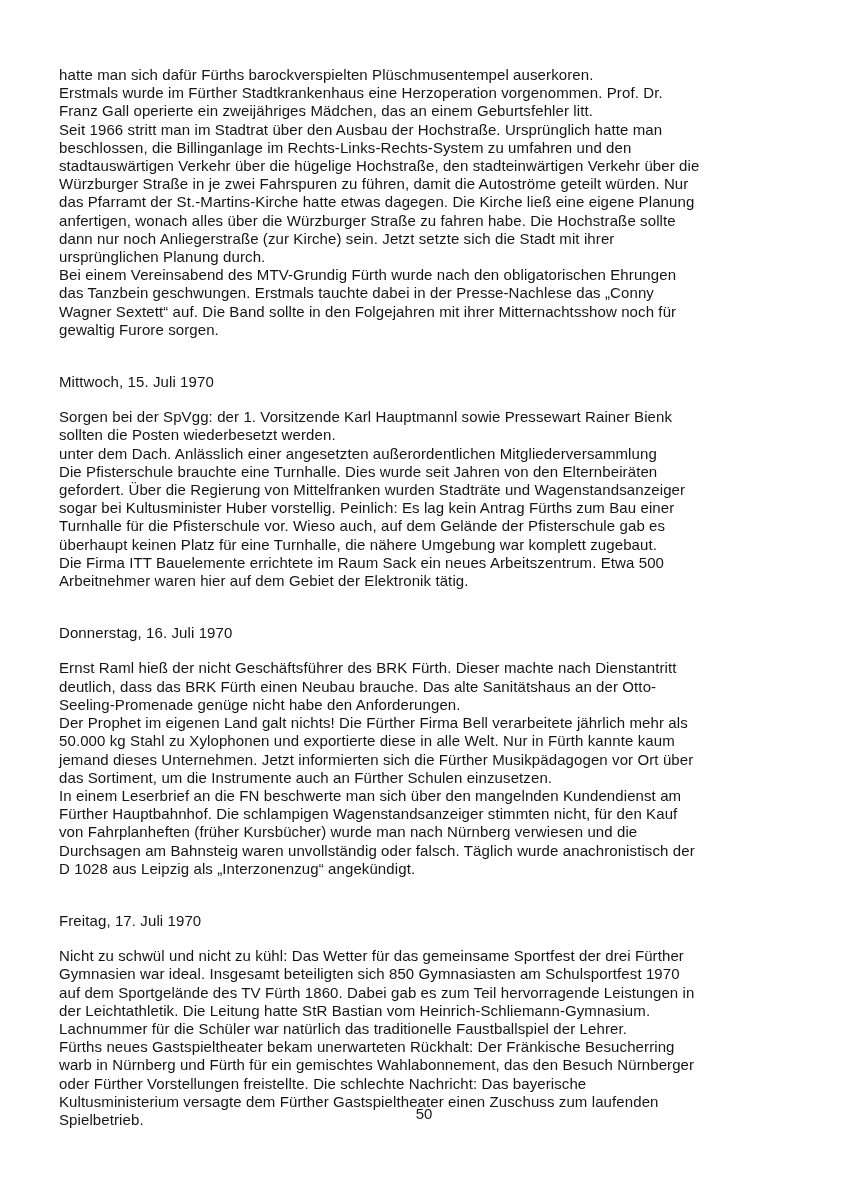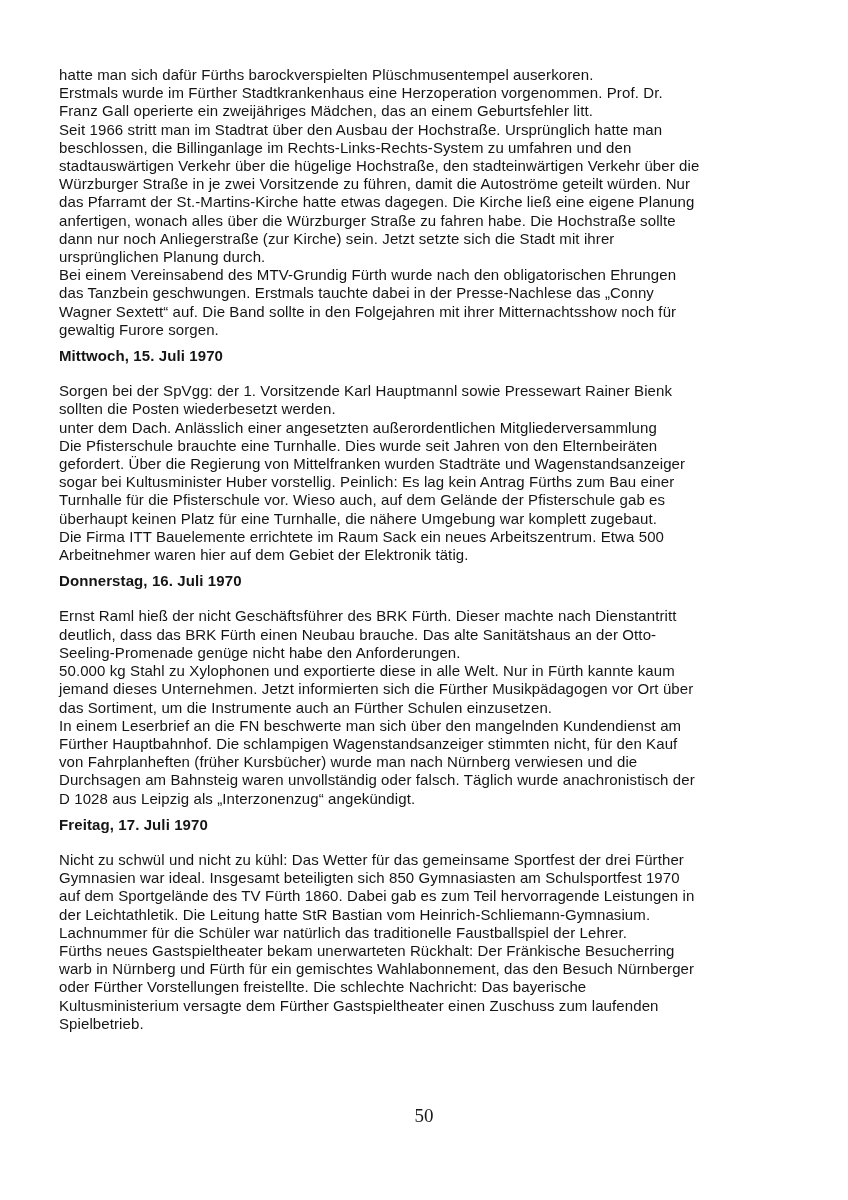--- a/index.html
+++ b/index.html
@@ -21,47 +21,47 @@
     width: 745px;
     font-size: 15px;
     line-height: 18.2px;
     letter-spacing: 0.1px;
   }
   .line {
     white-space: pre;
     min-height: 18.2px;
   }
   .heading {
-    font-weight: bold;
+    font-weight: normal;
     white-space: pre;
-    margin-top: 8px;
+    margin-top: 34px;
     margin-bottom: 17px;
   }
   .page-number {
     position: absolute;
     left: 0; right: 0;
     top: 1105px;
     text-align: center;
-    font-family: Liberation Serif, serif;
-    font-size: 19px;
+    font-family: Liberation Sans, sans-serif;
+    font-size: 15px;
     color: #1a1a1a;
   }
 </style>
 </head>
 <body>
 
 <div class="page">
   <div class="content" id="content">
       <div class="line">hatte man sich dafür Fürths barockverspielten Plüschmusentempel auserkoren.</div>
       <div class="line">Erstmals wurde im Fürther Stadtkrankenhaus eine Herzoperation vorgenommen. Prof. Dr.</div>
       <div class="line">Franz Gall operierte ein zweijähriges Mädchen, das an einem Geburtsfehler litt.</div>
       <div class="line">Seit 1966 stritt man im Stadtrat über den Ausbau der Hochstraße. Ursprünglich hatte man</div>
       <div class="line">beschlossen, die Billinganlage im Rechts-Links-Rechts-System zu umfahren und den</div>
       <div class="line">stadtauswärtigen Verkehr über die hügelige Hochstraße, den stadteinwärtigen Verkehr über die</div>
-      <div class="line">Würzburger Straße in je zwei Vorsitzende zu führen, damit die Autoströme geteilt würden. Nur</div>
+      <div class="line">Würzburger Straße in je zwei Fahrspuren zu führen, damit die Autoströme geteilt würden. Nur</div>
       <div class="line">das Pfarramt der St.-Martins-Kirche hatte etwas dagegen. Die Kirche ließ eine eigene Planung</div>
       <div class="line">anfertigen, wonach alles über die Würzburger Straße zu fahren habe. Die Hochstraße sollte</div>
       <div class="line">dann nur noch Anliegerstraße (zur Kirche) sein. Jetzt setzte sich die Stadt mit ihrer</div>
       <div class="line">ursprünglichen Planung durch.</div>
       <div class="line">Bei einem Vereinsabend des MTV-Grundig Fürth wurde nach den obligatorischen Ehrungen</div>
       <div class="line">das Tanzbein geschwungen. Erstmals tauchte dabei in der Presse-Nachlese das „Conny</div>
       <div class="line">Wagner Sextett“ auf. Die Band sollte in den Folgejahren mit ihrer Mitternachtsshow noch für</div>
       <div class="line">gewaltig Furore sorgen.</div>
       <div class="heading">Mittwoch, 15. Juli 1970</div>
       <div class="line">Sorgen bei der SpVgg: der 1. Vorsitzende Karl Hauptmannl sowie Pressewart Rainer Bienk</div>
@@ -71,20 +71,21 @@
       <div class="line">gefordert. Über die Regierung von Mittelfranken wurden Stadträte und Wagenstandsanzeiger</div>
       <div class="line">sogar bei Kultusminister Huber vorstellig. Peinlich: Es lag kein Antrag Fürths zum Bau einer</div>
       <div class="line">Turnhalle für die Pfisterschule vor. Wieso auch, auf dem Gelände der Pfisterschule gab es</div>
       <div class="line">überhaupt keinen Platz für eine Turnhalle, die nähere Umgebung war komplett zugebaut.</div>
       <div class="line">Die Firma ITT Bauelemente errichtete im Raum Sack ein neues Arbeitszentrum. Etwa 500</div>
       <div class="line">Arbeitnehmer waren hier auf dem Gebiet der Elektronik tätig.</div>
       <div class="heading">Donnerstag, 16. Juli 1970</div>
       <div class="line">Ernst Raml hieß der nicht Geschäftsführer des BRK Fürth. Dieser machte nach Dienstantritt</div>
       <div class="line">deutlich, dass das BRK Fürth einen Neubau brauche. Das alte Sanitätshaus an der Otto-</div>
       <div class="line">Seeling-Promenade genüge nicht habe den Anforderungen.</div>
+      <div class="line">Der Prophet im eigenen Land galt nichts! Die Fürther Firma Bell verarbeitete jährlich mehr als</div>
       <div class="line">50.000 kg Stahl zu Xylophonen und exportierte diese in alle Welt. Nur in Fürth kannte kaum</div>
       <div class="line">jemand dieses Unternehmen. Jetzt informierten sich die Fürther Musikpädagogen vor Ort über</div>
       <div class="line">das Sortiment, um die Instrumente auch an Fürther Schulen einzusetzen.</div>
       <div class="line">In einem Leserbrief an die FN beschwerte man sich über den mangelnden Kundendienst am</div>
       <div class="line">Fürther Hauptbahnhof. Die schlampigen Wagenstandsanzeiger stimmten nicht, für den Kauf</div>
       <div class="line">von Fahrplanheften (früher Kursbücher) wurde man nach Nürnberg verwiesen und die</div>
       <div class="line">Durchsagen am Bahnsteig waren unvollständig oder falsch. Täglich wurde anachronistisch der</div>
       <div class="line">D 1028 aus Leipzig als „Interzonenzug“ angekündigt.</div>
       <div class="heading">Freitag, 17. Juli 1970</div>
       <div class="line">Nicht zu schwül und nicht zu kühl: Das Wetter für das gemeinsame Sportfest der drei Fürther</div>

